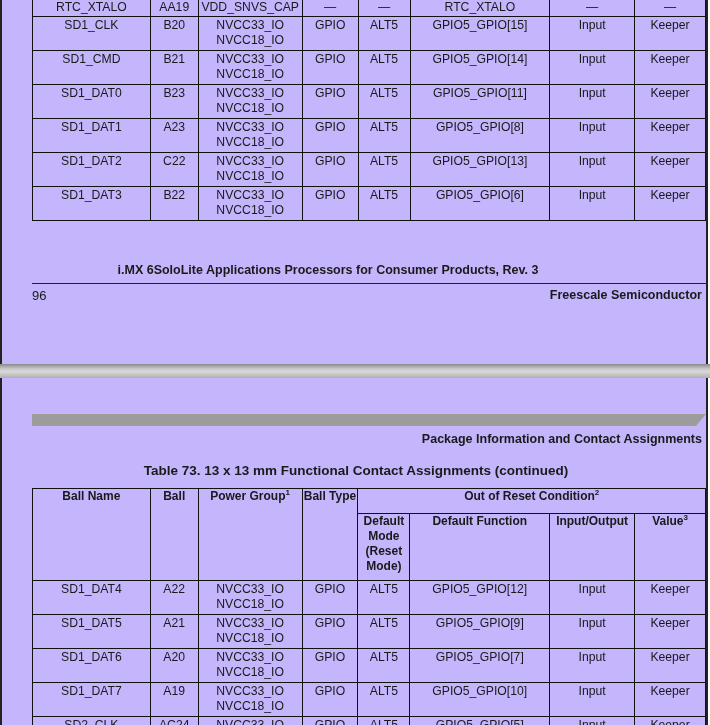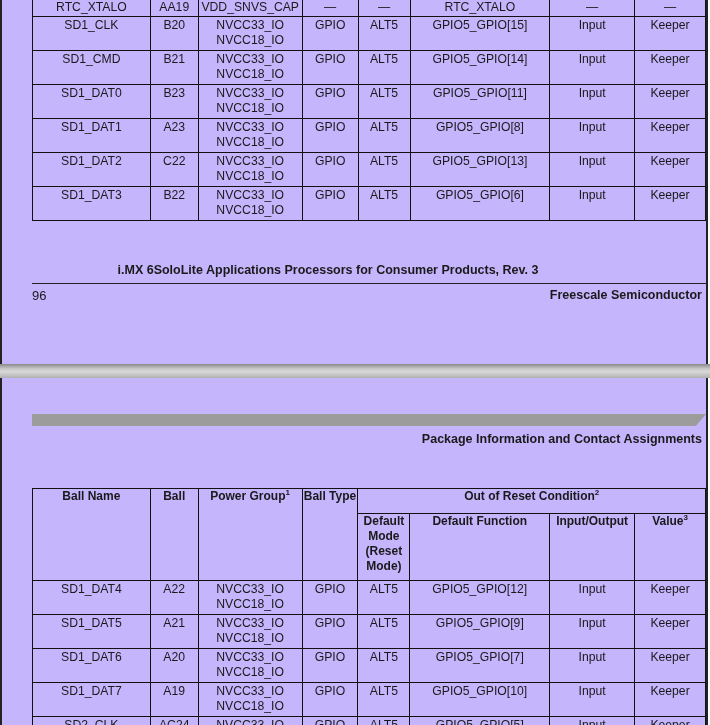--- a/index.html
+++ b/index.html
@@ -174,20 +174,21 @@
   <div class="footer-rule"></div>
   <div class="page-number">96</div>
   <div class="company">Freescale Semiconductor</div>
 </div>
 
 <div class="page-gap"></div>
 
 <div class="page page-bottom">
   <div class="header-bar"></div>
   <div class="section-title">Package Information and Contact Assignments</div>
+  <div class="table-caption">Table 73. 13 x 13 mm Functional Contact Assignments (continued)</div>
 
   <table class="contacts tbl-bottom">
     <colgroup>
       <col style="width:118px">
         <col style="width:48px">
         <col style="width:104px">
         <col style="width:56px">
       <col style="width:52px">
         <col style="width:140px">
         <col style="width:85px">

